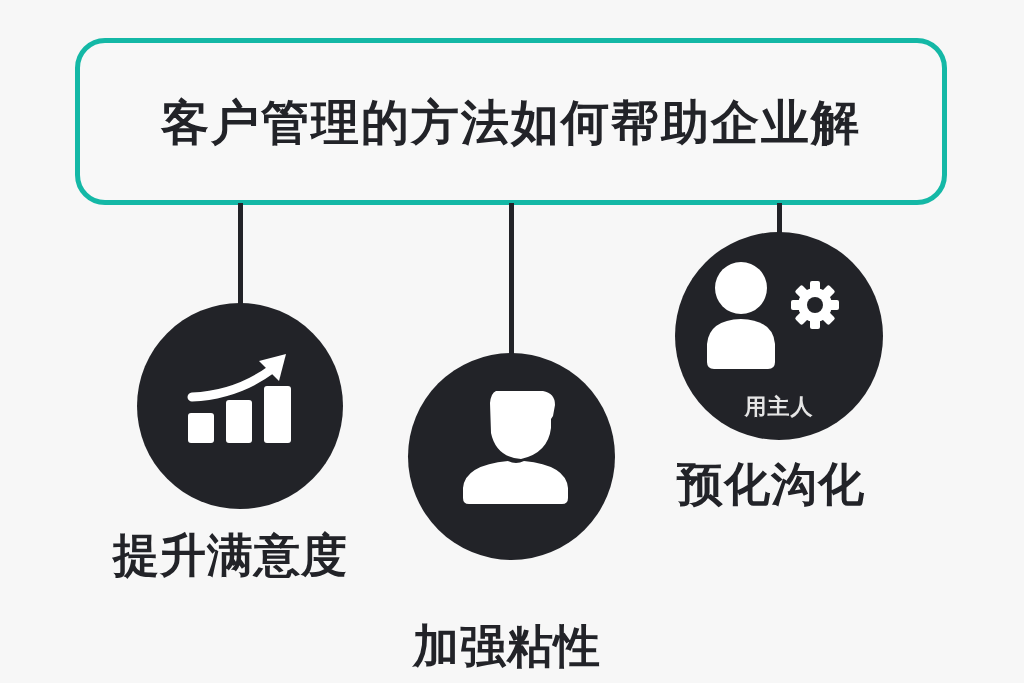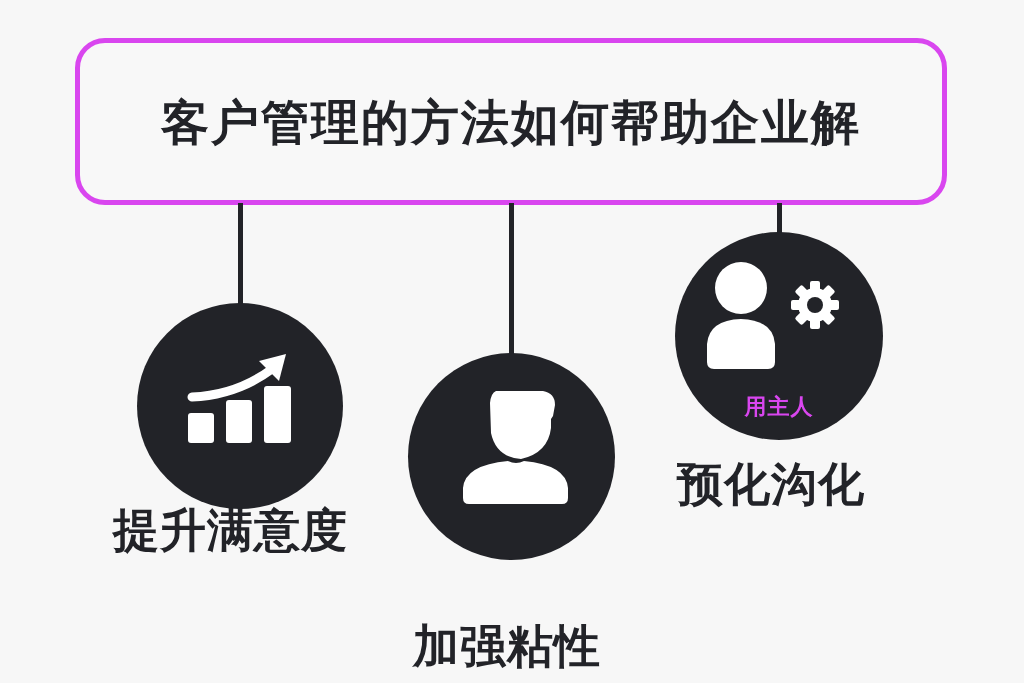--- a/index.html
+++ b/index.html
@@ -14,21 +14,21 @@
     position: relative;
     font-family: "DejaVu Sans", "Liberation Sans", sans-serif;
     color: #222328;
   }
   .title-box {
     position: absolute;
     left: 75px;
     top: 38px;
     width: 862px;
     height: 157px;
-    border: 5px solid #d946ef;
+    border: 5px solid #14b8a6;
     border-radius: 30px;
     background: #f8f8f8;
     display: flex;
     flex-direction: column;
     align-items: center;
     justify-content: center;
   }
   .title-line {
     font-size: 48px;
     font-weight: bold;
@@ -58,21 +58,21 @@
     font-weight: bold;
     white-space: nowrap;
     letter-spacing: 1px;
     line-height: 56px;
   }
   .inner-caption {
     position: absolute;
     left: 0;
     width: 100%;
     text-align: center;
-    color: #d946ef;
+    color: #e5e5e5;
     font-size: 22px;
     font-weight: bold;
     letter-spacing: 1px;
   }
 </style>
 </head>
 <body>
 
 <div class="title-box">
   <div class="title-line">客户管理的方法如何帮助企业解</div>
@@ -86,21 +86,21 @@
   <svg width="206" height="206" viewBox="0 0 206 206">
 
     <rect x="51" y="80" width="26" height="30" rx="3" fill="#ffffff" transform="translate(0,30)"></rect>
     <rect x="89" y="97" width="26" height="43" rx="3" fill="#ffffff"></rect>
     <rect x="127" y="83" width="27" height="57" rx="3" fill="#ffffff"></rect>
 
     <path d="M 55 94 Q 100 92 135 66" stroke="#ffffff" stroke-width="9" fill="none" stroke-linecap="round"></path>
     <polygon points="122,58 149,51 142,78" fill="#ffffff"></polygon>
   </svg>
 </div>
-<div class="node-label" style="left:113px; top:502px;">提升满意度</div>
+<div class="node-label" style="left:113px; top:528px;font-family:Liberation Serif, serif;">提升满意度</div>
 
 <div class="node-circle" style="left:408px; top:353px; width:207px; height:207px;">
   <svg width="207" height="207" viewBox="0 0 207 207">
     <path d="M 88 38 L 135 38 Q 147 40 147 52 L 145 63 L 143 66 L 143 75 Q 140 100 113 106 Q 88 104 83 80 L 82 50 Q 83 40 88 38 Z" fill="#ffffff"></path>
     <path d="M 55 145 L 55 135 Q 57 112 100 108 Q 108 112 116 108 Q 158 112 160 135 L 160 145 Q 160 151 154 151 L 61 151 Q 55 151 55 145 Z" fill="#ffffff"></path>
   </svg>
 </div>
 <div class="node-label" style="left:413px; top:574px;margin-top:44px;">加强粘性</div>
 
 <div class="node-circle" style="left:675px; top:232px; width:208px; height:208px;">

